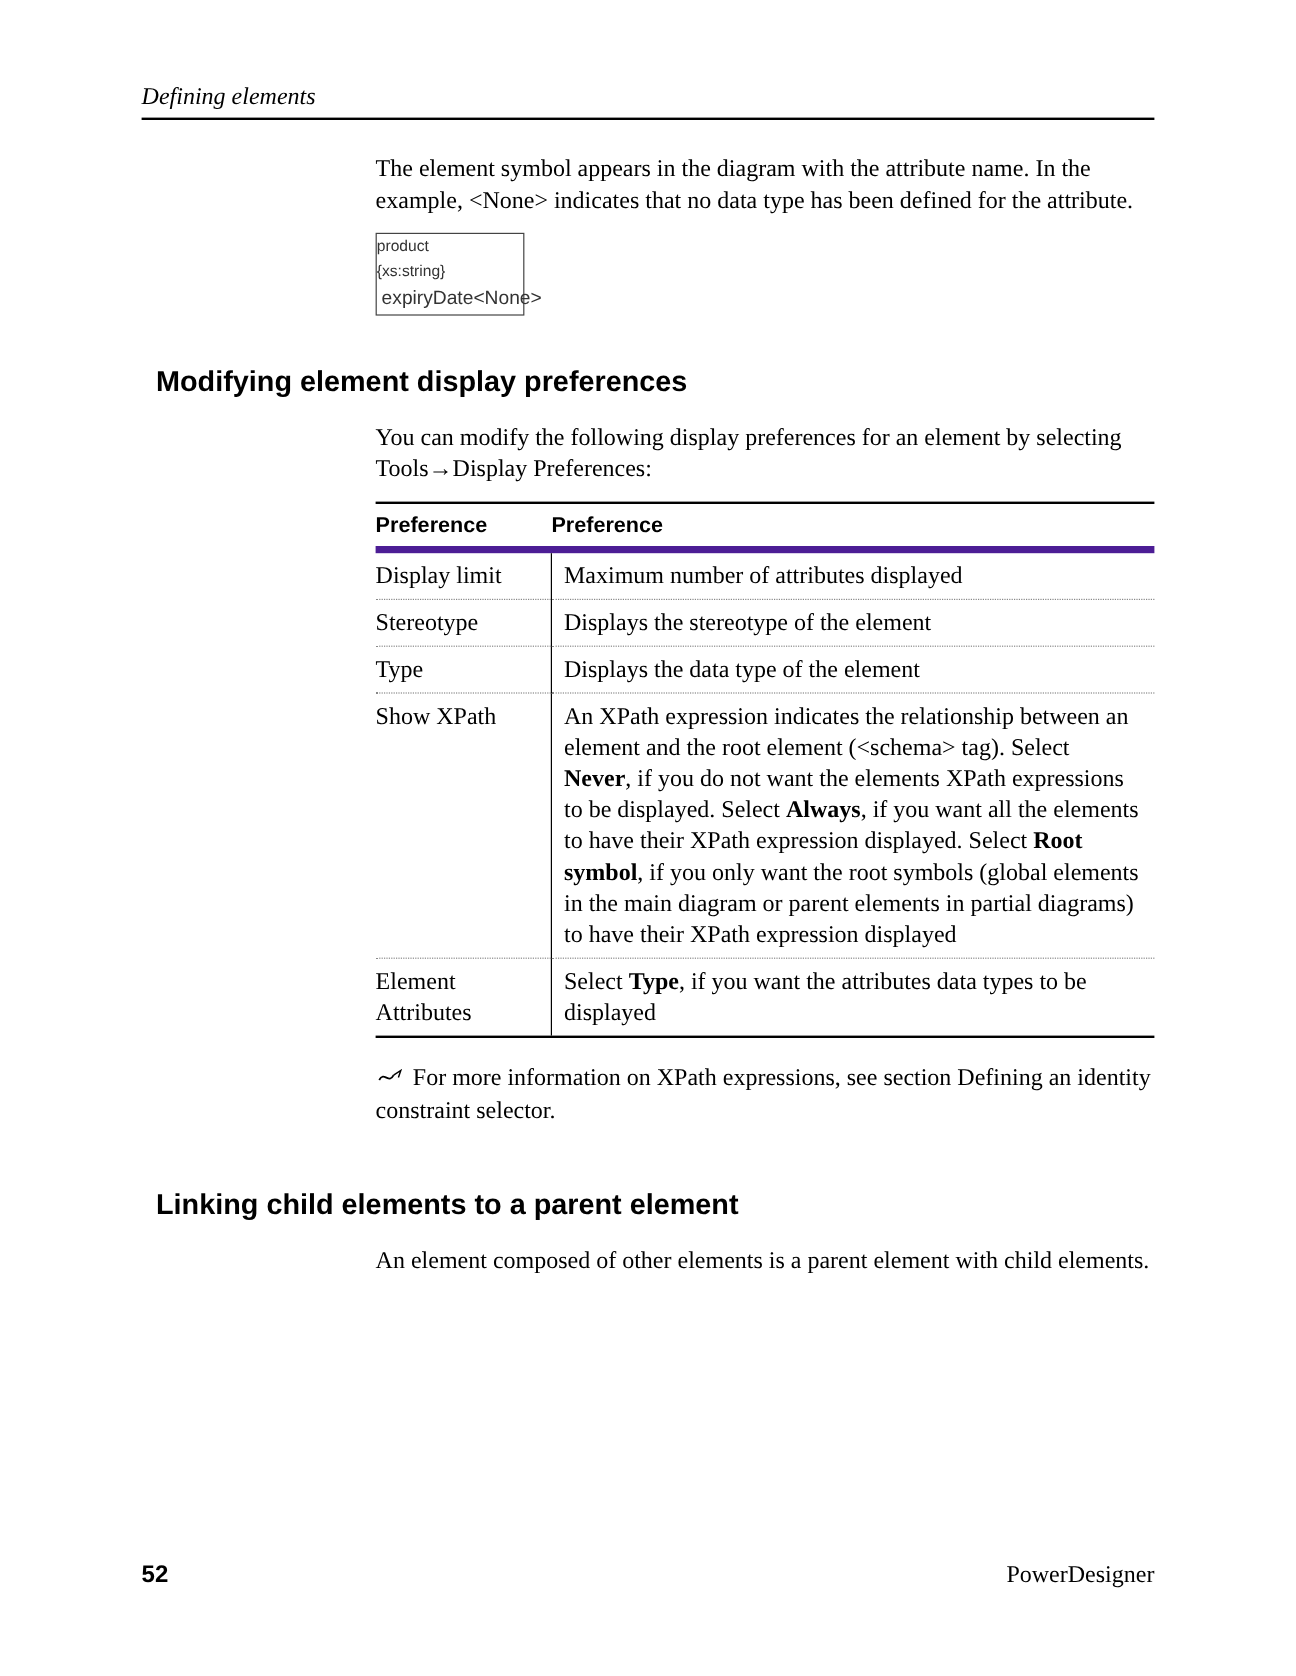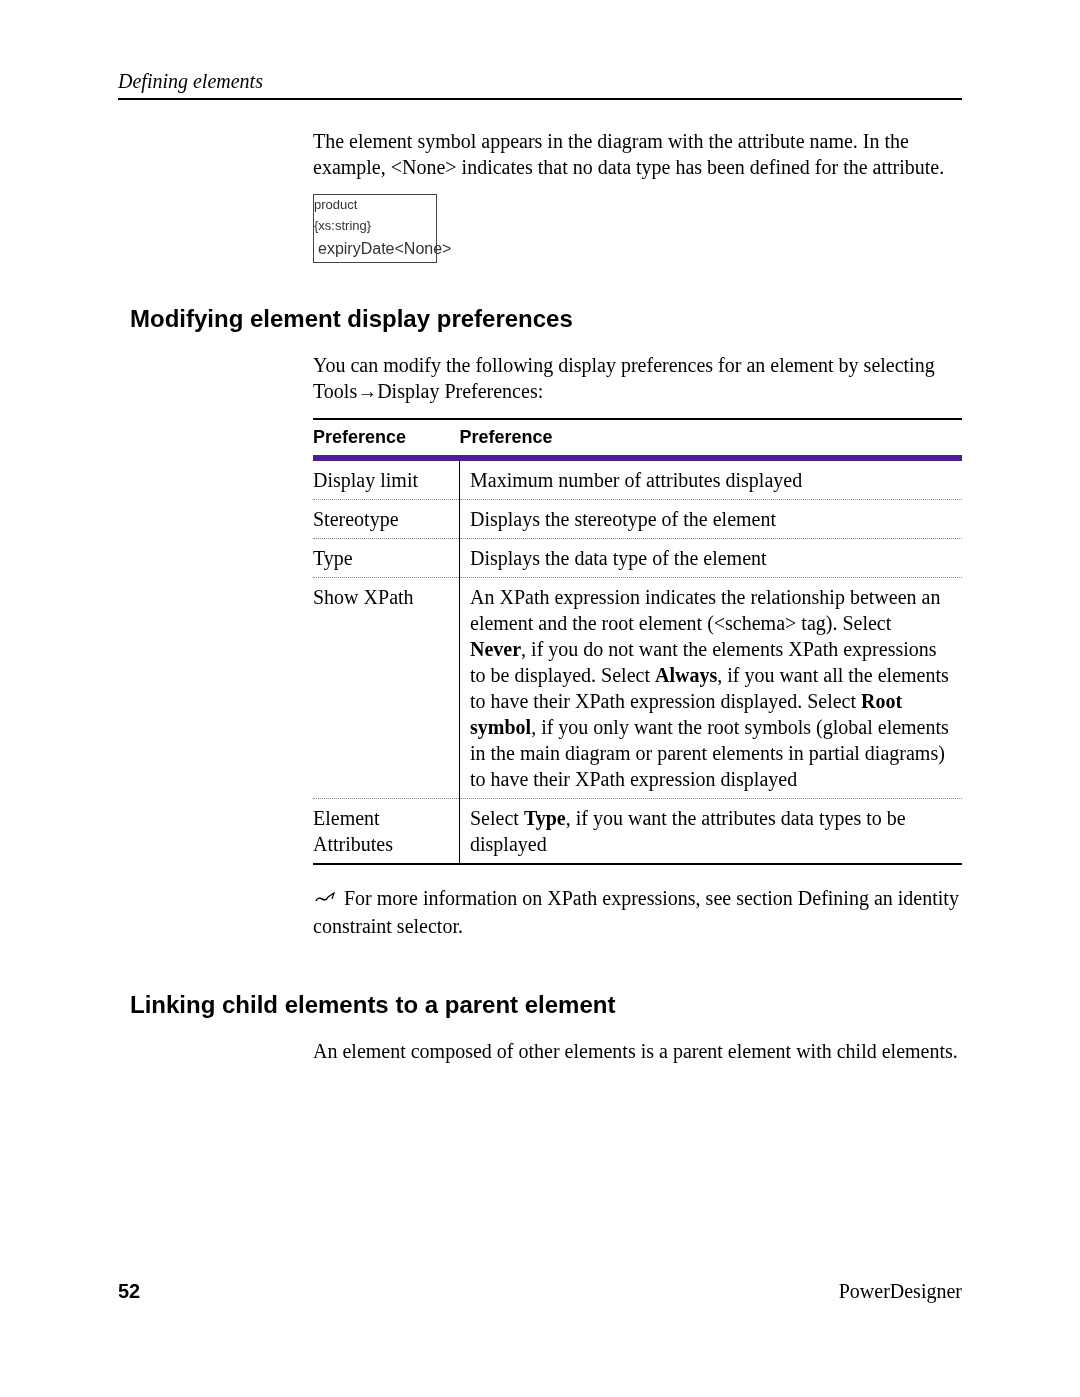--- a/index.html
+++ b/index.html
@@ -100,21 +100,21 @@
   }
   .note-icon {
     display: inline-block;
     width: 26px;
     vertical-align: -2px;
   }
   .footer {
     position: absolute;
     left: 118px;
     right: 118px;
-    bottom: 93px;
+    bottom: 72px;
     display: flex;
     justify-content: space-between;
     font-size: 20px;
   }
   .footer .pg {
     font-family: Arial, Helvetica, sans-serif;
     font-weight: bold;
   }
 </style>
 </head>

